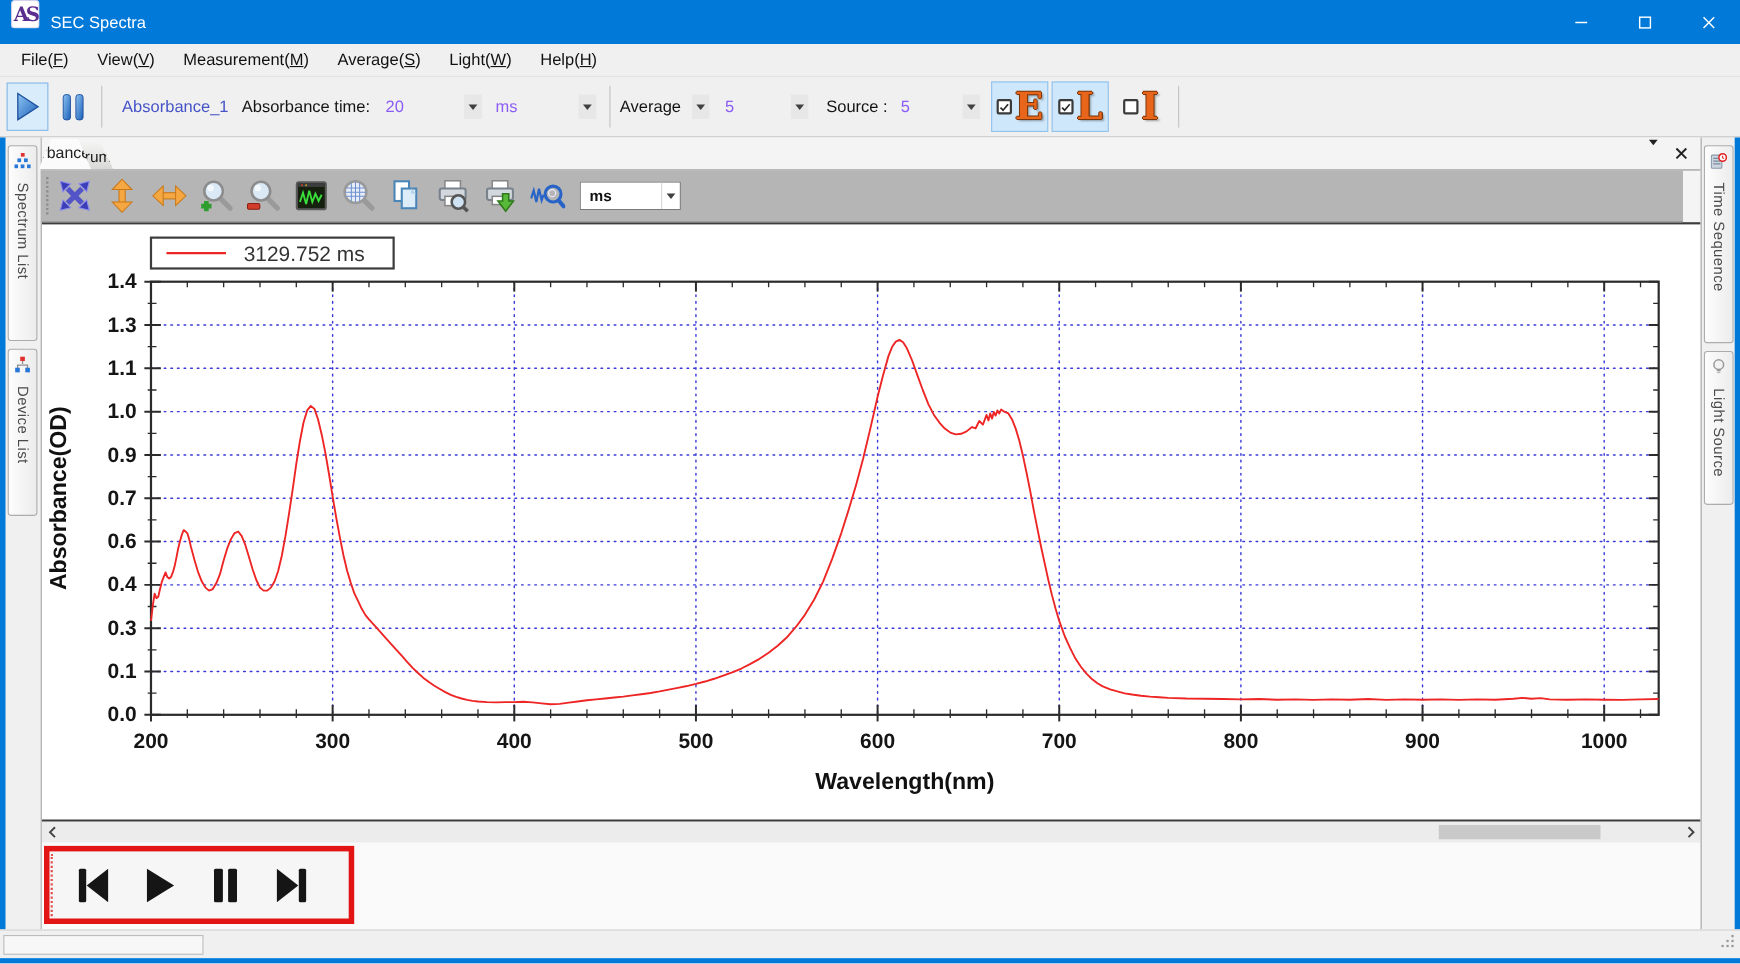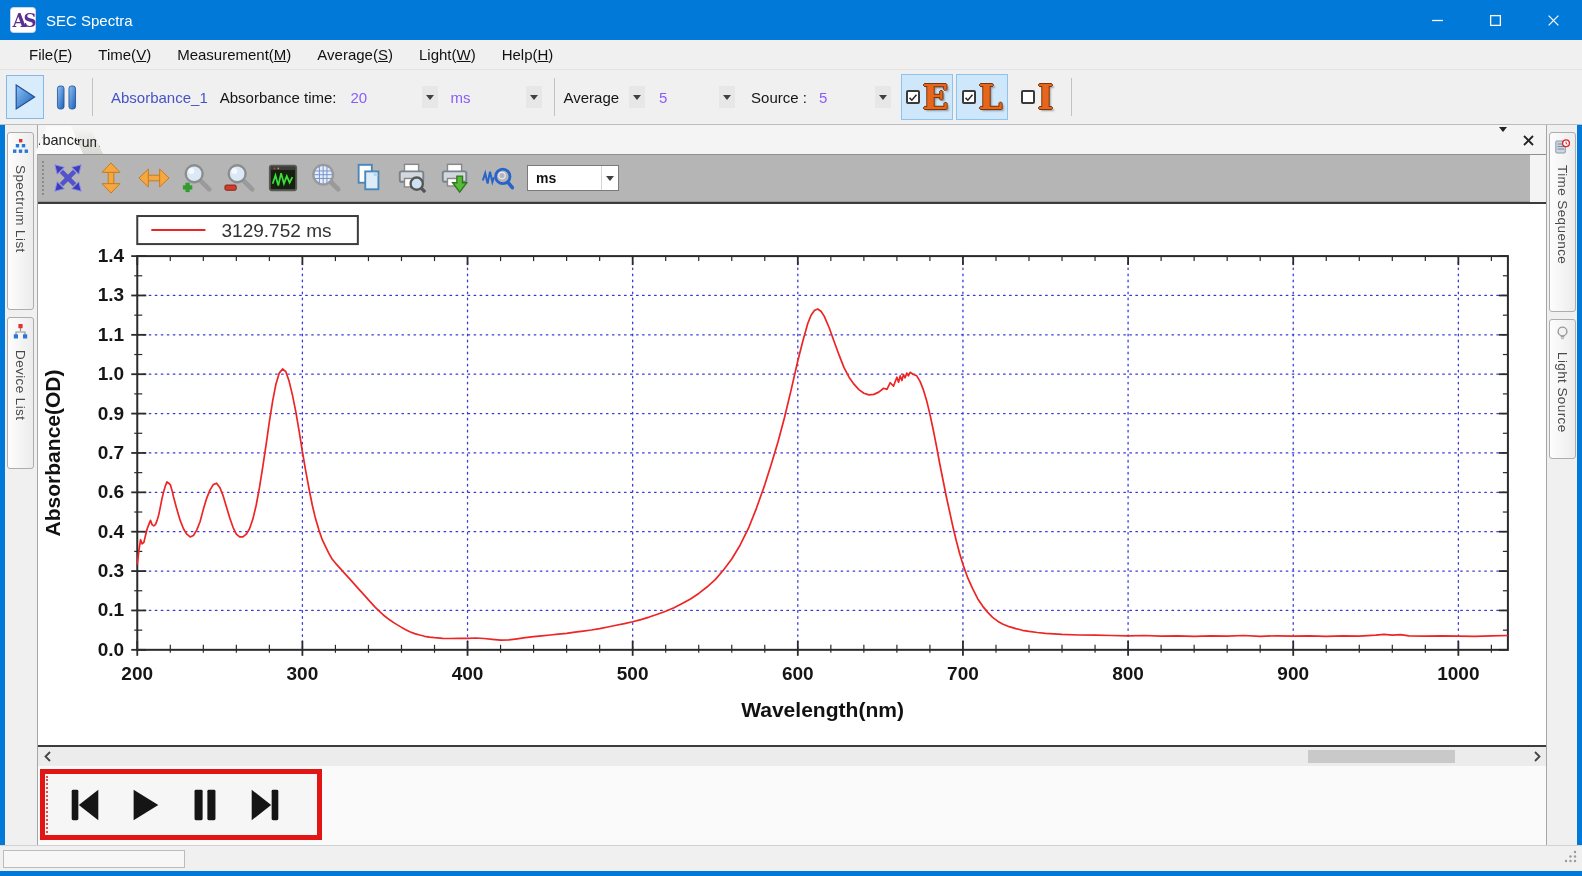--- a/index.html
+++ b/index.html
@@ -1,28 +1,28 @@
 <!DOCTYPE html>
 <html><head>
 <meta charset="utf-8">
 <style>
   * { margin:0; padding:0; box-sizing:border-box; }
   html,body { width:1582px; height:876px; overflow:hidden; font-family:"Liberation Sans",sans-serif; background:#f0f0f0; }
   #window { width:1582px; height:876px; display:flex; flex-direction:column; background:#f0f0f0; }
 
   
   .title-bar { height:40px; background:#0079d8; display:flex; align-items:center; flex:0 0 auto; }
-  .app-icon { width:26px; height:26px; margin:0 10px 0 10px; flex:0 0 auto; }
+  .app-icon { width:26px; height:40px; margin:0 10px 0 10px; flex:0 0 auto; }
   .title-text { color:#fff; font-size:15px; }
   .title-spacer { flex:1; }
   .win-btn { width:58px; height:40px; display:flex; align-items:center; justify-content:center; }
   .win-btn svg { width:13px; height:13px; }
 
   
-  .menu-bar { height:30px; background:#f0f0f0; display:flex; align-items:center; padding-left:16px; border-bottom:1px solid #e3e3e3; flex:0 0 auto; }
+  .menu-bar { height:30px; background:#f0f0f0; display:flex; align-items:center; padding-left:6px; border-bottom:1px solid #e3e3e3; flex:0 0 auto; }
   .menu-item { padding:0 13px; font-size:15px; color:#111; height:100%; display:flex; align-items:center; }
   .menu-item .mn { text-decoration:underline; }
 
   
   .toolbar { height:55px; background:#f0f0f0; display:flex; align-items:center; padding-left:6px; border-bottom:1px solid #bdbdbd; flex:0 0 auto; }
   .tb-sep { width:1px; height:38px; background:#c2c2c2; margin:0 8px; flex:0 0 auto; }
   .play-btn { width:38px; height:44px; background:#d9ecfb; border:1px solid #86b8e6; display:flex; align-items:center; justify-content:center; }
   .pause-btn { width:36px; height:44px; display:flex; align-items:center; justify-content:center; margin-left:4px; }
   .device-label { color:#4553c6; font-size:15px; margin:0 12px 0 10px; }
   .tb-label { font-size:15px; color:#141414; white-space:nowrap; }
@@ -129,21 +129,21 @@
       </span>
   </div>
 
   <div class="menu-bar" id="menu-bar">
       <span class="menu-item">
         <span>File(</span>
         <span class="mn">F</span>
         <span>)</span>
       </span>
       <span class="menu-item">
-        <span>Time(</span>
+        <span>View(</span>
         <span class="mn">V</span>
         <span>)</span>
       </span>
       <span class="menu-item">
         <span>Measurement(</span>
         <span class="mn">M</span>
         <span>)</span>
       </span>
       <span class="menu-item">
         <span>Average(</span>

